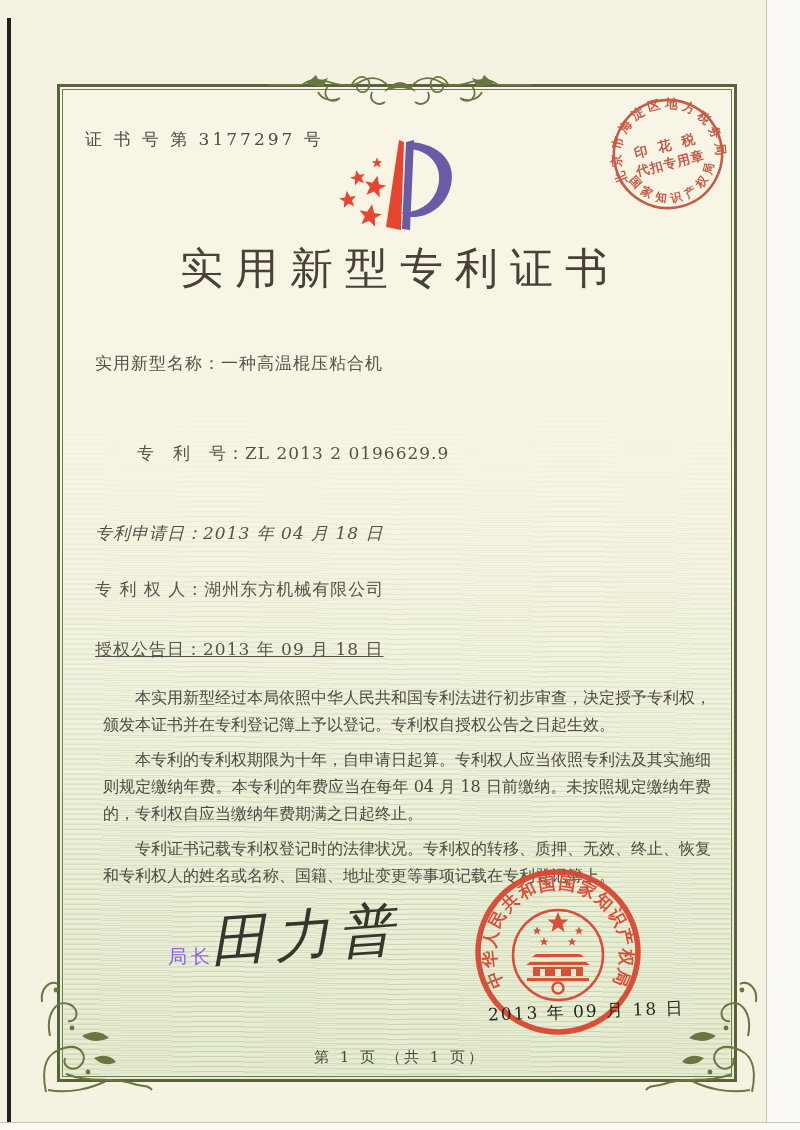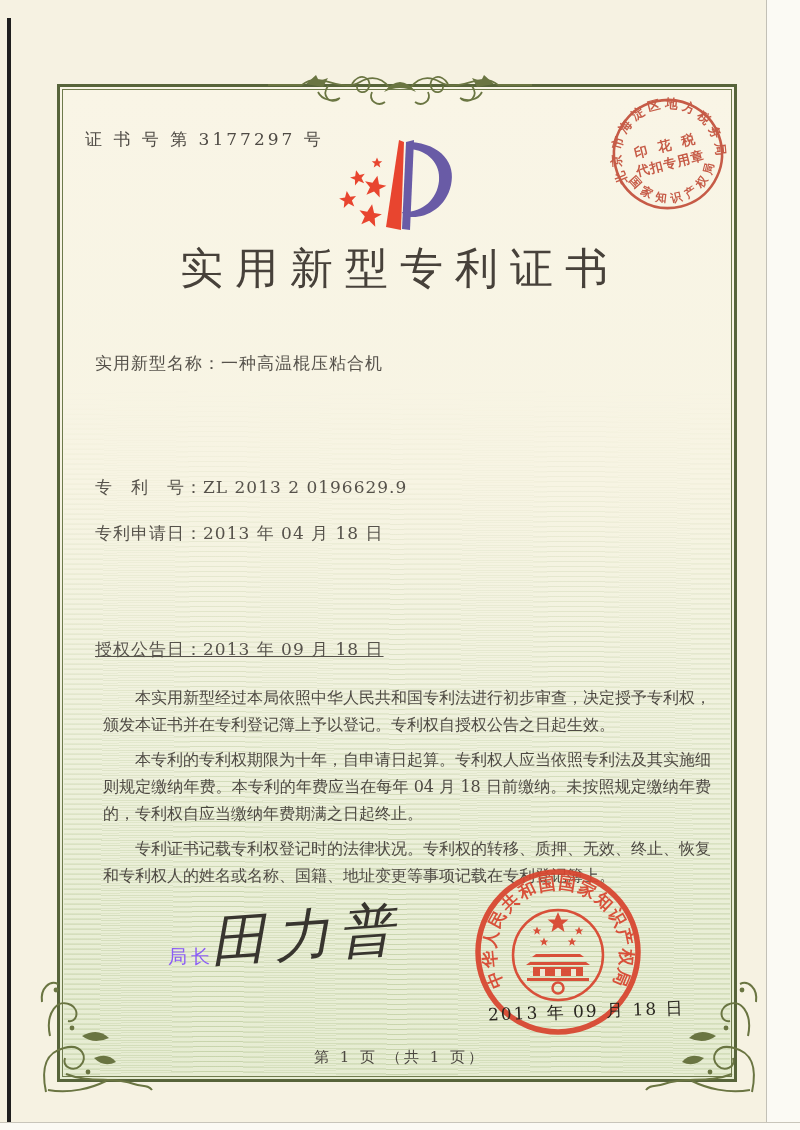--- a/index.html
+++ b/index.html
@@ -42,21 +42,21 @@
   .logo{position:absolute;left:330px;top:128px;width:150px;height:108px;}
   .tax-stamp{position:absolute;left:606px;top:92px;width:124px;height:124px;transform:rotate(-14deg);opacity:.92;}
 
   .title{
     position:absolute;left:0;top:240px;width:100%;
     text-align:center;font-size:43px;letter-spacing:12px;color:#47413a;
     font-weight:500;
   }
 
   .field{position:absolute;left:95px;font-size:17px;color:#56524b;letter-spacing:1px;white-space:nowrap;text-align:right;}
-  .f0{top:352px;} .f1{top:408px;} .f2{top:476px;} .f3{top:522px;} .f4{top:578px;} .f5{top:638px;text-decoration:underline;}
+  .f0{top:352px;} .f1{top:408px;} .f2{top:442px;margin-left:42px;} .f3{top:522px;font-style:italic;} .f4{top:578px;} .f5{top:638px;text-decoration:underline;}
 
   .body-text{
     position:absolute;left:95px;top:676px;width:624px;
     font-size:16px;line-height:27px;color:#4e4a43;text-align:justify;
   }
   .body-text p{margin:8px;text-indent:2em;}
 
   .sig-label{position:absolute;left:168px;top:944px;font-size:19px;letter-spacing:4px;color:#8b5cf6;}
   .sig-name{
     position:absolute;left:210px;top:898px;width:200px;
@@ -165,20 +165,21 @@
     </text>
     <text x="62" y="58" text-anchor="middle" font-size="13.5" fill="#c24f3a" font-weight="bold" letter-spacing="3">印 花 税</text>
     <text x="62" y="76" text-anchor="middle" font-size="13" fill="#c24f3a" font-weight="bold" letter-spacing="1">代扣专用章</text>
   </svg>
 
   <div class="title">实用新型专利证书</div>
 
   <div class="field f0"><span>实用新型名称：</span><span>一种高温棍压粘合机</span></div>
   <div class="field f2"><span>专　利　号：</span><span>ZL 2013 2 0196629.9</span></div>
   <div class="field f3"><span>专利申请日：</span><span>2013 年 04 月 18 日</span></div>
+  <div class="field f4"><span>专 利 权 人：</span><span>湖州东方机械有限公司</span></div>
   <div class="field f5"><span>授权公告日：</span><span>2013 年 09 月 18 日</span></div>
 
   <div class="body-text">
     <p>本实用新型经过本局依照中华人民共和国专利法进行初步审查，决定授予专利权，颁发本证书并在专利登记簿上予以登记。专利权自授权公告之日起生效。</p>
     <p>本专利的专利权期限为十年，自申请日起算。专利权人应当依照专利法及其实施细则规定缴纳年费。本专利的年费应当在每年 04 月 18 日前缴纳。未按照规定缴纳年费的，专利权自应当缴纳年费期满之日起终止。</p>
     <p>专利证书记载专利权登记时的法律状况。专利权的转移、质押、无效、终止、恢复和专利权人的姓名或名称、国籍、地址变更等事项记载在专利登记簿上。</p>
   </div>
 
   <div class="sig-label">局长</div>
   <div class="sig-name">田力普</div>

